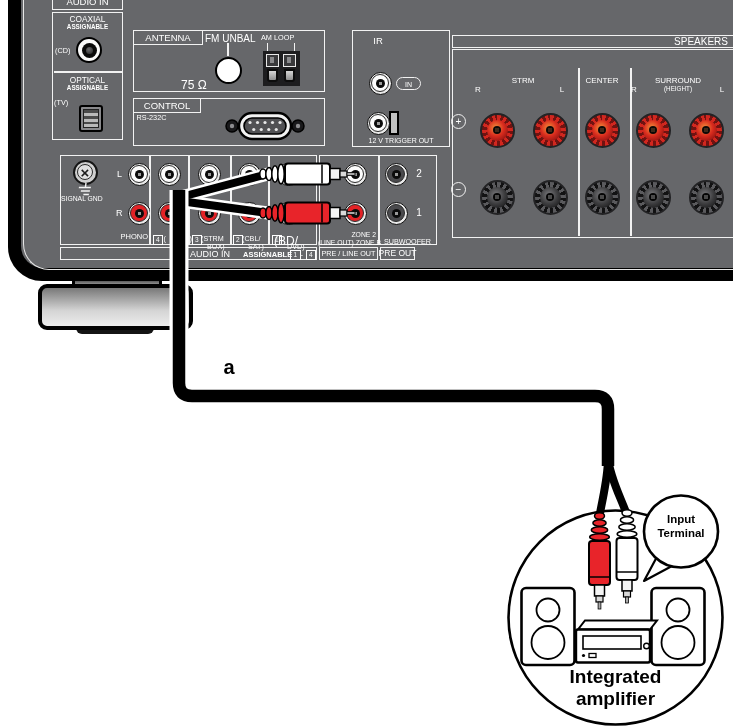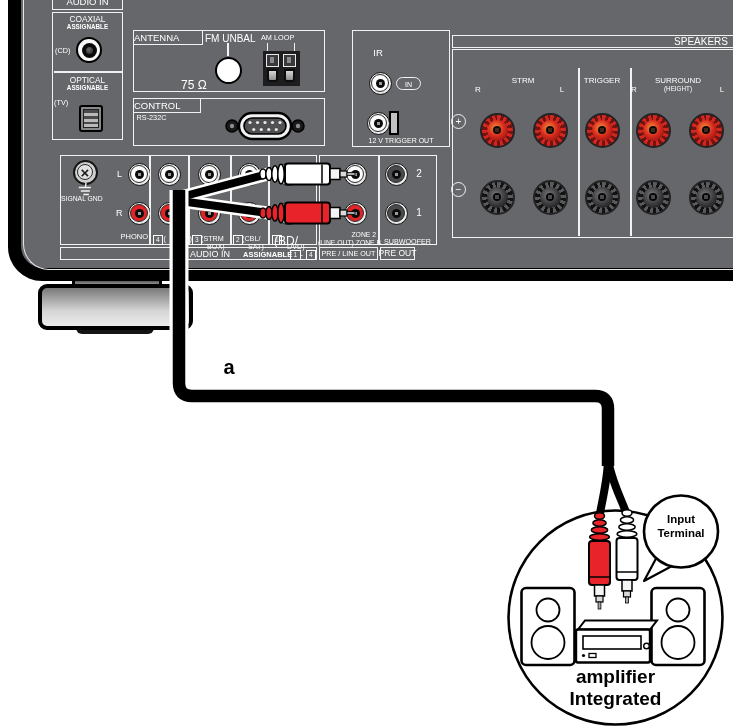--- a/index.html
+++ b/index.html
@@ -35,21 +35,21 @@
   
   .opt{position:absolute;width:24px;height:27px;border:2.5px solid #000;border-radius:3px;background:#89898c;box-sizing:border-box}
   .opt::before{content:"";position:absolute;inset:2px;border:1px solid #222;background:repeating-linear-gradient(180deg,#4a4a4a 0 2.5px,#b9b9b9 2.5px 6px)}
   
   .screw{position:absolute;width:25px;height:25px;border-radius:50%;border:2px solid #151515;background:#cfcfcf;box-sizing:border-box}
   .screw::before{content:"";position:absolute;inset:2.5px;border:1.5px solid #2a2a2a;border-radius:50%;background:#e0e0e0;box-sizing:border-box}
   .screw::after{content:"\00d7";position:absolute;inset:0;display:flex;align-items:center;justify-content:center;font:bold 15px "Liberation Sans",sans-serif;color:#1c1c1c}
   .fmjack{position:absolute;width:27px;height:27px;border:2.5px solid #000;border-radius:50%;background:#fff;box-sizing:border-box}
   .nbox{position:absolute;width:8.5px;height:8.5px;border:1px solid #fff;font:6.5px/8.5px "Liberation Sans",sans-serif;text-align:center;color:#fff}
   .bar{position:absolute;height:13px;border:1.5px solid #f2f2f2;box-sizing:border-box;display:flex;align-items:center;justify-content:center;color:#fff}
-  .tab{position:absolute;border:1.5px solid #f2f2f2;box-sizing:border-box;display:flex;align-items:center;color:#fff}
+  .tab{position:absolute;border:1.5px solid #f2f2f2;box-sizing:border-box;display:flex;align-items:center;justify-content:center;color:#fff}
   svg{display:block}
 </style>
 </head>
 <body>
 
 <div id="stage">
 
   <div class="abs" style="left:76px;top:322px;width:78px;height:12px;background:#141414;border-radius:0 0 6px 6px;z-index:2"></div>
   <div class="abs" style="left:72px;top:276px;width:90px;height:14px;border:3px solid #000;box-sizing:border-box;background:linear-gradient(180deg,#3c3c3c,#bdbdbd);z-index:1"></div>
 
@@ -114,36 +114,36 @@
         <circle cx="43" cy="13.5" r="1.6" fill="#e8e8e8"></circle>
         <circle cx="50.5" cy="13.5" r="1.6" fill="#e8e8e8"></circle>
         <circle cx="58" cy="13.5" r="1.6" fill="#e8e8e8"></circle>
       <circle cx="31.75" cy="20.5" r="1.6" fill="#e8e8e8"></circle>
         <circle cx="39.25" cy="20.5" r="1.6" fill="#e8e8e8"></circle>
         <circle cx="46.75" cy="20.5" r="1.6" fill="#e8e8e8"></circle>
         <circle cx="54.25" cy="20.5" r="1.6" fill="#e8e8e8"></circle>
     </svg>
 
     <div class="box" style="left:352px;top:30px;width:98px;height:117px"></div>
-    <div class="t c" style="left:368px;top:48px;width:20px;font-size:9.5px">IR</div>
+    <div class="t c" style="left:368px;top:36px;width:20px;font-size:9.5px">IR</div>
     <div class="rca w" style="left:368.5px;top:71.5px"></div>
     <div class="t c" style="left:396px;top:76.5px;width:25px;height:13px;border:1.5px solid #f2f2f2;border-radius:8px;font-size:7px;line-height:13px;box-sizing:border-box">IN</div>
     <div class="abs" style="left:389px;top:111px;width:10px;height:24px;border:2px solid #000;box-sizing:border-box;background:#c2c2c2"></div>
     <div class="rca w" style="left:366.5px;top:111.5px"></div>
     <div class="t c" style="left:352px;top:136.5px;width:98px;font-size:7px">12 V TRIGGER OUT</div>
 
     <div class="box" style="left:452px;top:35px;width:290px;height:13px"></div>
     <div class="t r" style="left:645px;top:37px;width:83px;font-size:10px">SPEAKERS</div>
     <div class="box" style="left:452px;top:48.5px;width:290px;height:189px"></div>
     <div class="wline" style="left:578px;top:68px;width:1.5px;height:168px"></div>
     <div class="wline" style="left:630px;top:68px;width:1.5px;height:168px"></div>
     <div class="t c" style="left:493px;top:77px;width:60px;font-size:8px">STRM</div>
     <div class="t c" style="left:474px;top:86px;width:8px;font-size:8px">R</div>
     <div class="t c" style="left:558px;top:86px;width:8px;font-size:8px">L</div>
-    <div class="t c" style="left:572px;top:77px;width:60px;font-size:8px">TRIGGER</div>
+    <div class="t c" style="left:572px;top:77px;width:60px;font-size:8px">CENTER</div>
     <div class="t c" style="left:648px;top:77px;width:60px;font-size:8px">SURROUND</div>
     <div class="t c" style="left:648px;top:85.5px;width:60px;font-size:6.3px">(HEIGHT)</div>
     <div class="t c" style="left:630px;top:86px;width:8px;font-size:8px">R</div>
     <div class="t c" style="left:718px;top:86px;width:8px;font-size:8px">L</div>
     <div class="t c" style="left:451px;top:113.5px;width:15px;height:15px;border:1.5px solid #f2f2f2;border-radius:50%;font-size:10px;line-height:14px;box-sizing:border-box">+</div>
     <div class="t c" style="left:451px;top:181.5px;width:15px;height:15px;border:1.5px solid #f2f2f2;border-radius:50%;font-size:10px;line-height:13px;box-sizing:border-box">−</div>
     <div class="post red" style="left:479.5px;top:112.5px"></div>
     <div class="post red" style="left:532.5px;top:112.5px"></div>
     <div class="post red" style="left:584.5px;top:112.5px"></div>
     <div class="post red" style="left:635.5px;top:112.5px"></div>
@@ -309,17 +309,17 @@
       </g>
     </g>
   </svg>
 
   <div class="abs c b" style="left:218px;top:356px;width:22px;font-size:20px;color:#000;z-index:60">a</div>
   <div class="abs c b" style="left:644px;top:512px;width:74px;font-size:11.5px;line-height:14px;color:#000;z-index:60">
     <div>Input</div>
     <div>Terminal</div>
   </div>
   <div class="abs c b" style="left:538px;top:666px;width:155px;font-size:19px;line-height:21.5px;color:#000;z-index:60">
+    <div>Integrated</div>
     <div>amplifier</div>
-    <div>Integrated</div>
   </div>
 
 </div>
 
 </body></html>

